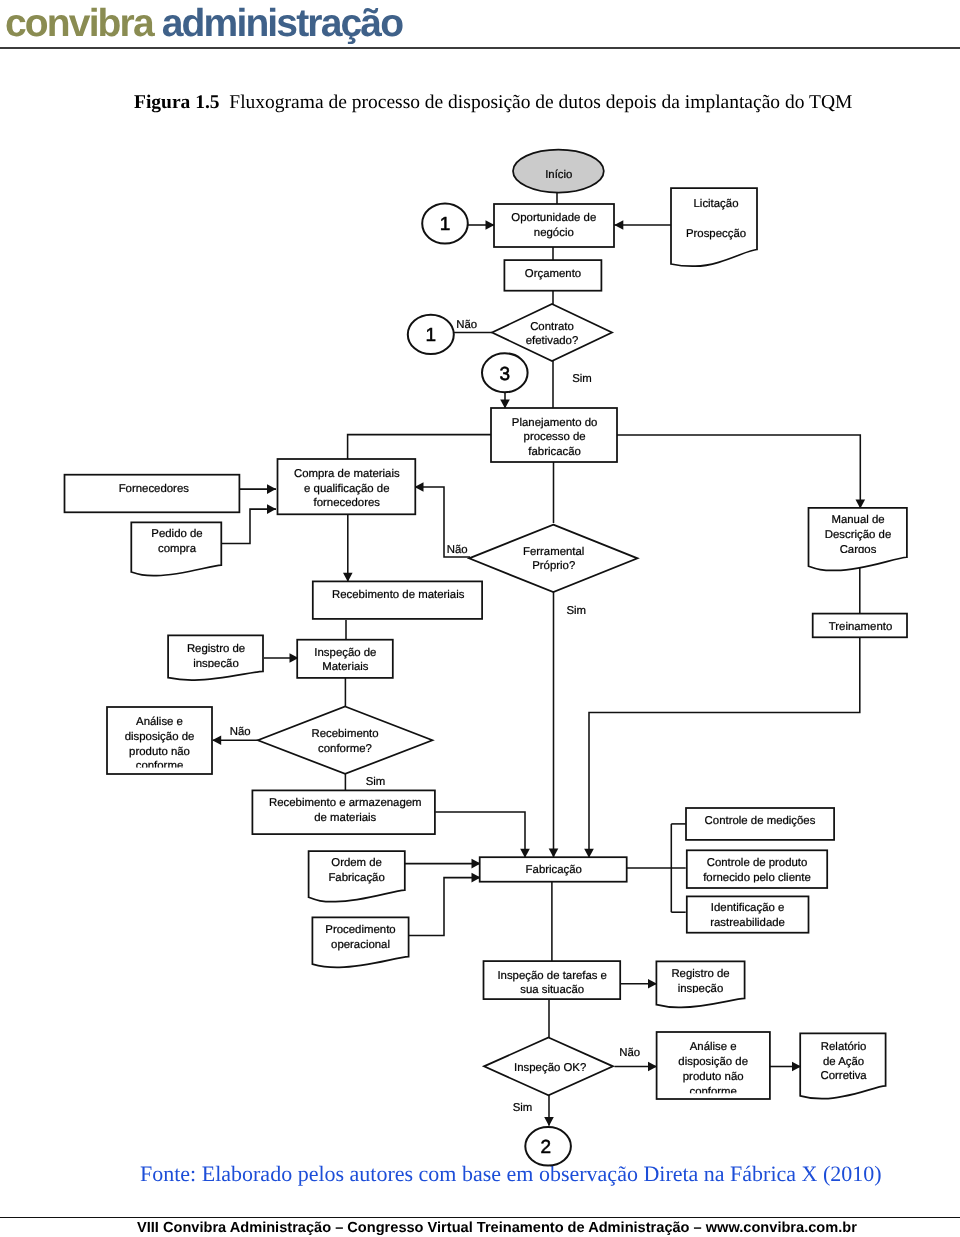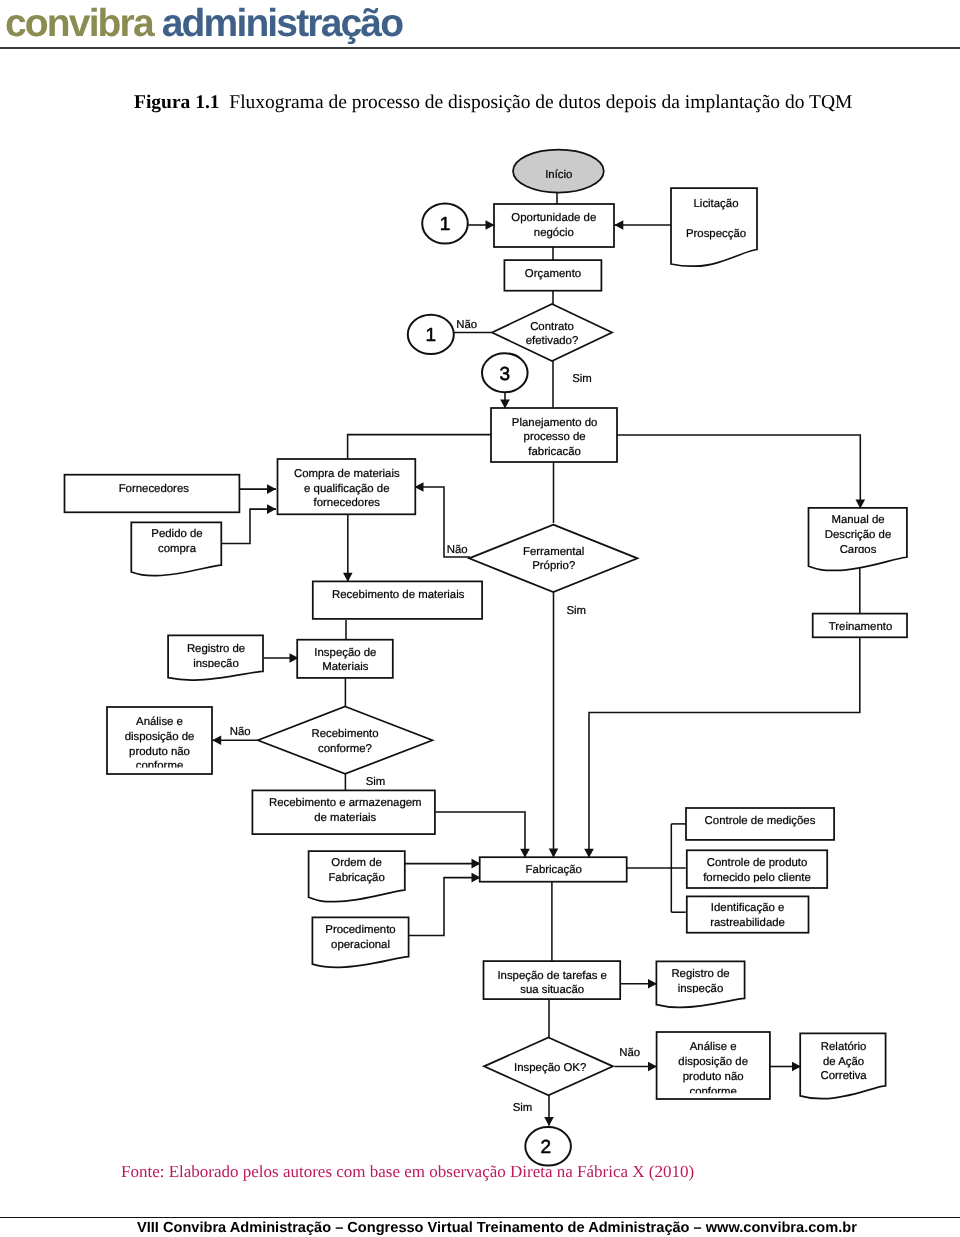--- a/index.html
+++ b/index.html
@@ -10,39 +10,39 @@
   #logo{position:absolute;left:5px;top:4px;
         font-family:"Liberation Sans",sans-serif;font-weight:bold;
         font-size:39px;letter-spacing:-1.85px;white-space:nowrap;line-height:1;}
   #logo .a{color:#8a8c52;}
   #logo .b{color:#3f6189;}
   #headrule{position:absolute;left:0;top:46.6px;width:960px;height:2.4px;background:#3c3c3c;}
   #footrule{position:absolute;left:0;top:1217.2px;width:960px;height:1.3px;background:#111;}
   #title{position:absolute;left:134px;top:93.3px;font-size:19.5px;color:#000;
          white-space:nowrap;line-height:1;}
   #title .bold{font-weight:bold;}
-  #fonte{position:absolute;left:121px;top:1163.1px;font-size:17px;color:#be185d;
+  #fonte{position:absolute;left:140px;top:1163.1px;font-size:22px;color:#1d4ed8;
          white-space:nowrap;line-height:1;}
   #footer{position:absolute;left:137px;top:1220.6px;font-family:"Liberation Sans",sans-serif;
           font-size:14.6px;font-weight:bold;color:#000;white-space:nowrap;line-height:1;}
   svg#chart{position:absolute;left:0;top:0;display:block;}
   #chart text{font-family:"Liberation Sans",sans-serif;font-size:11.4px;fill:#000000;stroke:#000000;stroke-width:0.22;paint-order:stroke;}
   #chart .num{font-size:19px;fill:#000;stroke:#000;stroke-width:0.55;}
   #chart .sh{fill:#ffffff;stroke:#111111;stroke-width:1.75;}
   #chart .shg{fill:#cbcbcb;stroke:#111111;stroke-width:1.75;}
   #chart .ln{fill:none;stroke:#111111;stroke-width:1.55;}
   #chart .cn{fill:#ffffff;stroke:#111111;stroke-width:2.0;}
   #chart .ah{fill:#111111;}
 </style>
 </head>
 <body>
 
 <div id="logo"><span class="a">convibra </span><span class="b">administração</span></div>
 <div id="headrule"></div>
-<div id="title"><span class="bold">Figura 1.1</span>&nbsp; <span>Fluxograma de processo de disposição de dutos depois da implantação do TQM</span></div>
+<div id="title"><span class="bold">Figura 1.5</span>&nbsp; <span>Fluxograma de processo de disposição de dutos depois da implantação do TQM</span></div>
 <div id="fonte">Fonte: Elaborado pelos autores com base em observação Direta na Fábrica X (2010)</div>
 <div id="footrule"></div>
 <div id="footer">VIII Convibra Administração – Congresso Virtual Treinamento de Administração – www.convibra.com.br</div>
 
 <svg id="chart" width="960" height="1237" viewBox="0 0 960 1237">
 <defs>
 <clipPath id="clipAnalise1">
         <rect x="100" y="712.6" width="120" height="55.0"></rect>
       </clipPath>
 <clipPath id="clipAnalise2">

